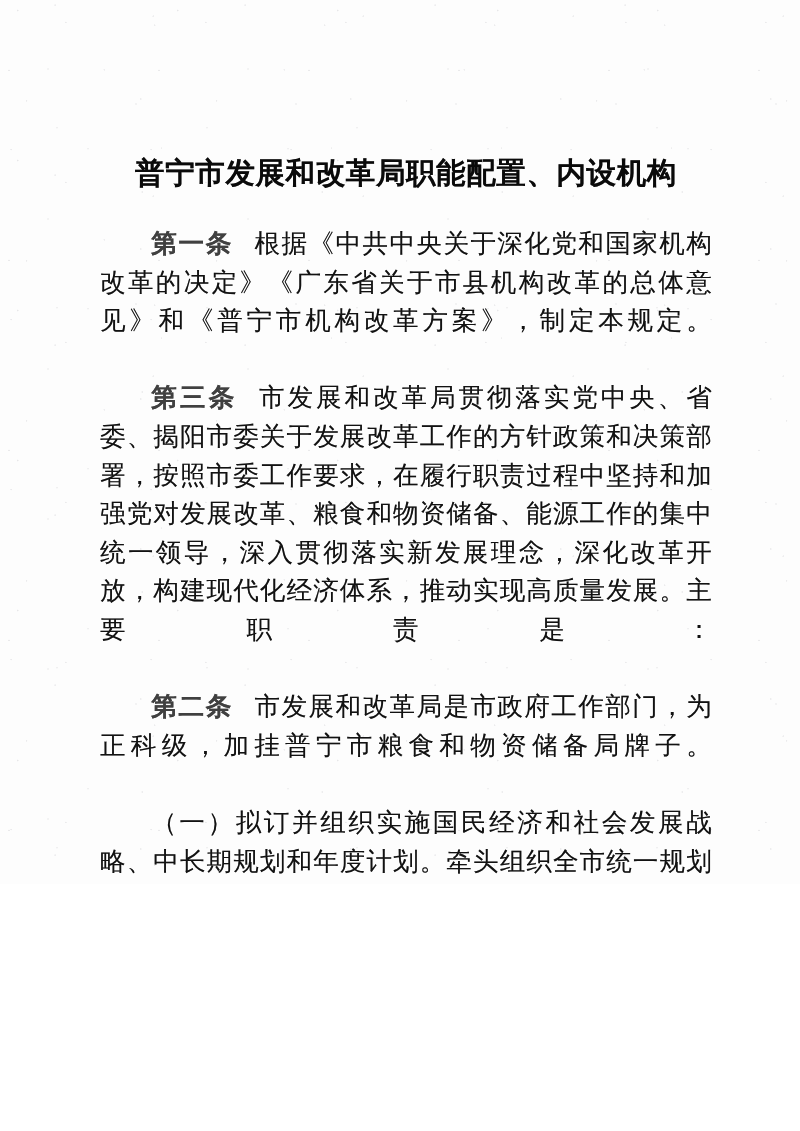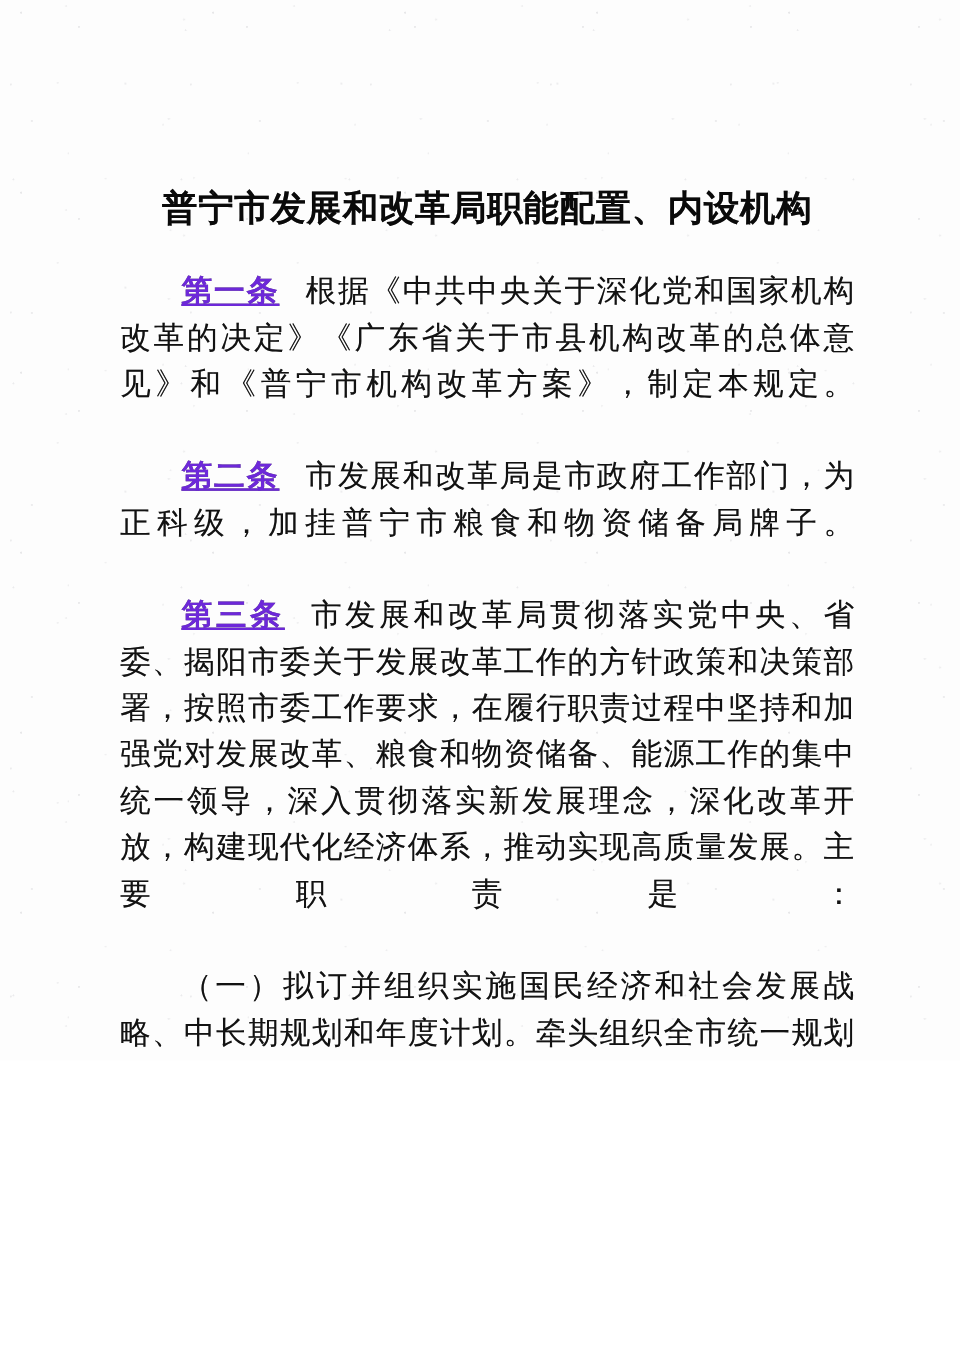--- a/index.html
+++ b/index.html
@@ -93,23 +93,22 @@
     color: #121212;
     font-family: "DejaVu Serif", "Liberation Serif", serif;
     text-shadow: 0 0 .28px rgba(0,0,0,.4);
   }
   .para + .para { margin-top: 0; }
 
   .art-label {
     font-weight: 700;
     letter-spacing: .5px;
     margin-right: .85em;
-    color: #6d28d9;
+    color: #404040;
     text-shadow: 0 0 .4px rgba(0,0,0,.6);
-    text-decoration: underline;
   }
 
   
   .para::after {
     content: "";
     display: inline-block;
     width: 100%;
   }
 
   
@@ -136,25 +135,25 @@
       <span class="tline tline-1">普宁市发展和改革局职能配置、内设机构</span>
     </h1>
 
     <div class="body-copy">
 
       <p class="para">
         <span class="art-label">第一条</span><span>根据《中共中央关于深化党和国家机构改革的决定》《广东省关于市县机构改革的总体意见》和《普宁市机构改革方案》，制定本规定。</span>
       </p>
 
       <p class="para">
-        <span class="art-label">第二条</span><span>市发展和改革局是市政府工作部门，为正科级，加挂普宁市粮食和物资储备局牌子。</span>
+        <span class="art-label">第三条</span><span>市发展和改革局贯彻落实党中央、省委、揭阳市委关于发展改革工作的方针政策和决策部署，按照市委工作要求，在履行职责过程中坚持和加强党对发展改革、粮食和物资储备、能源工作的集中统一领导，深入贯彻落实新发展理念，深化改革开放，构建现代化经济体系，推动实现高质量发展。主要职责是：</span>
       </p>
 
       <p class="para">
-        <span class="art-label">第三条</span><span>市发展和改革局贯彻落实党中央、省委、揭阳市委关于发展改革工作的方针政策和决策部署，按照市委工作要求，在履行职责过程中坚持和加强党对发展改革、粮食和物资储备、能源工作的集中统一领导，深入贯彻落实新发展理念，深化改革开放，构建现代化经济体系，推动实现高质量发展。主要职责是：</span>
+        <span class="art-label">第二条</span><span>市发展和改革局是市政府工作部门，为正科级，加挂普宁市粮食和物资储备局牌子。</span>
       </p>
 
       <p class="para">
         <span>（一）</span><span>拟订并组织实施国民经济和社会发展战略、中长期规划和年度计划。牵头组织全市统一规划体系建设，负责全市专项规划、区域规划、空间规划与发展规划的统筹衔接。起草发展改革领域有关政策措施、规范性文件。提出经济社会发展、重大结构优化、现代化经济体系建设、高质量发展的目标、任务以及相关政策。负责重大战略规划、重大政策的评估督导工作。</span>
       </p>
 
     </div>
   </div>
 
   <div class="page-footer">— 2 —</div>

